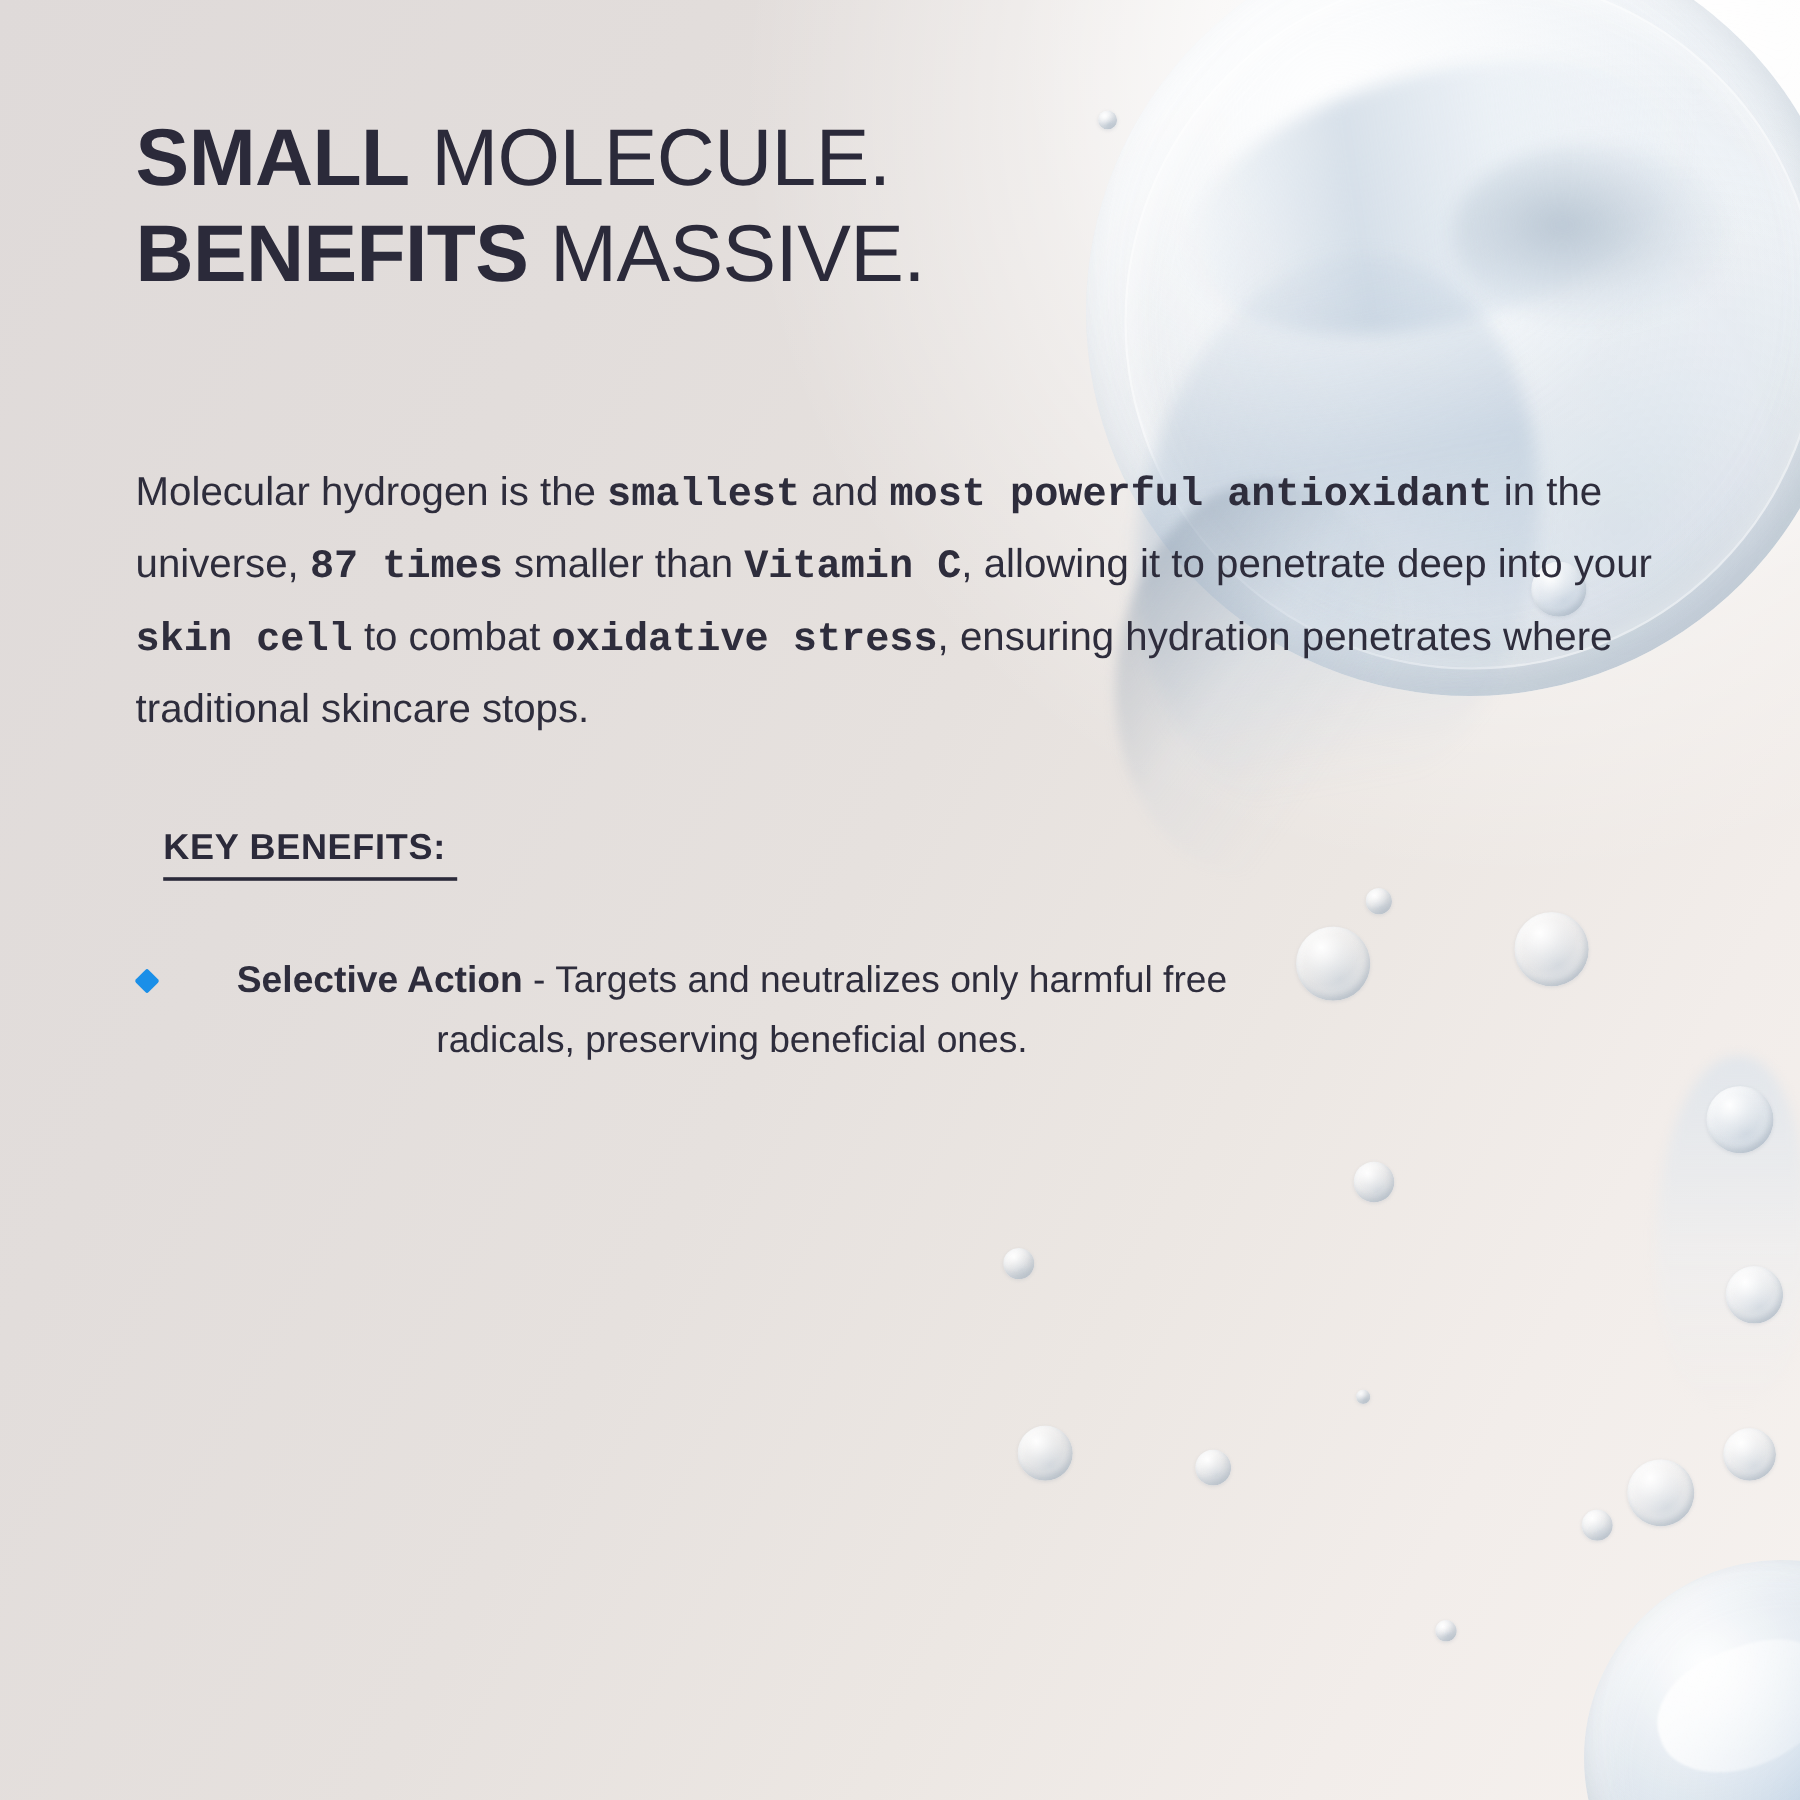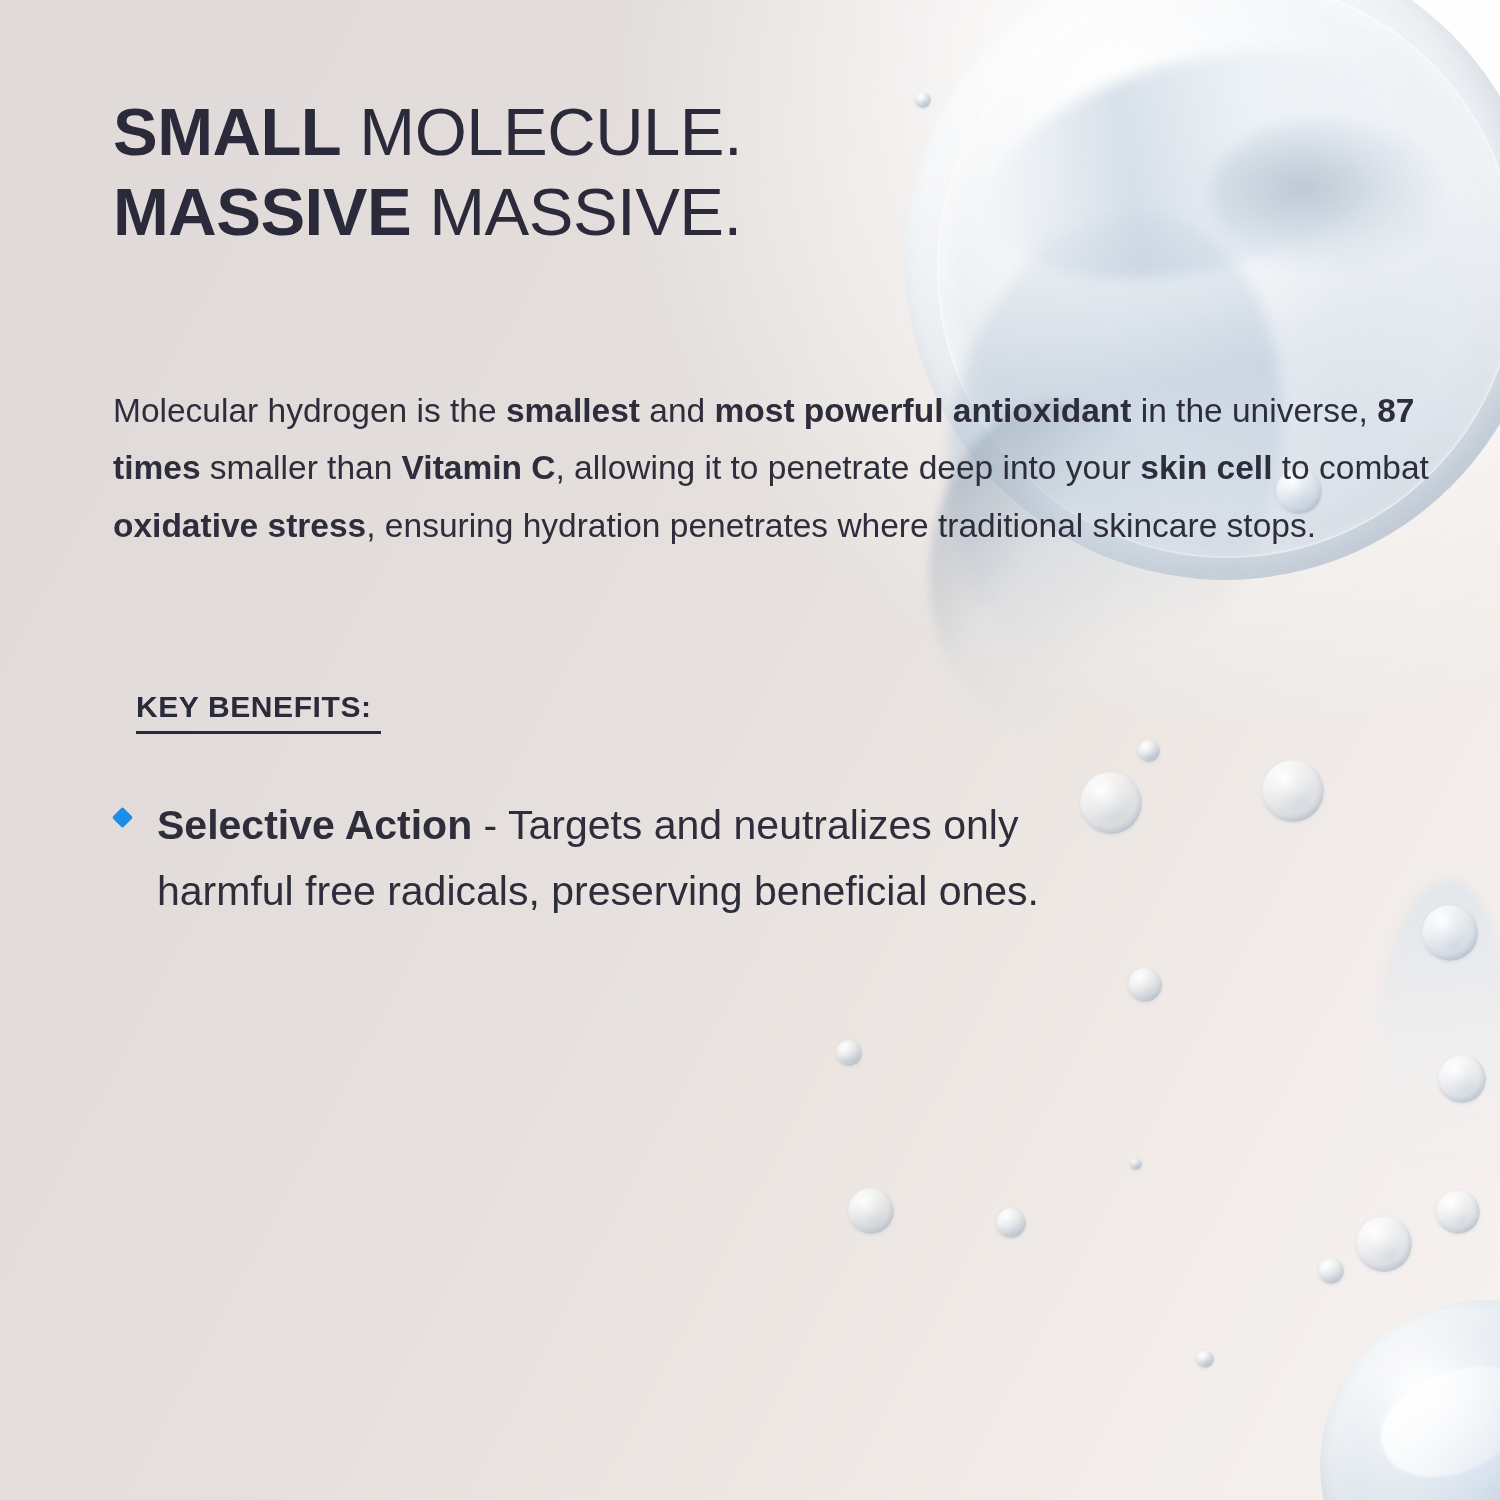--- a/index.html
+++ b/index.html
@@ -67,27 +67,27 @@
     box-shadow:inset -2px -3px 6px rgba(120,138,158,0.42), inset 2px 2px 6px rgba(255,255,255,0.85),
                0 1px 3px rgba(150,160,172,0.22);
   }
   
   .content{position:absolute;left:0;top:0;width:1500px;height:1500px;}
   .headline{position:absolute;left:113px;top:92px;width:860px;
     color:#2b2a3a;font-size:67px;line-height:1.19;letter-spacing:-0.5px;font-weight:400;}
   .headline b{font-weight:700;}
   .para{position:absolute;left:113px;top:348px;width:1325px;
     color:#2e2d3c;font-size:33.5px;line-height:1.72;font-weight:400;}
-  .para b{font-weight:700;}
+  .para b{font-weight:700;font-family:Liberation Mono, monospace;}
   .kb{position:absolute;left:136px;top:690px;color:#2b2a3a;
     font-size:30px;font-weight:700;letter-spacing:0.6px;
     border-bottom:3px solid #2b2a3a;padding:0 9px 7px 0;}
   .bullets{position:absolute;left:113px;top:792px;width:950px;}
   .bullet{position:relative;padding-left:44px;margin-bottom:58px;
-    color:#2e2d3c;font-size:41px;line-height:1.62;font-weight:400;}
+    color:#2e2d3c;font-size:31px;line-height:1.62;font-weight:400;text-align:center;}
   .bullet b{font-weight:700;}
   .dot{position:absolute;left:2px;top:18px;width:15px;height:15px;
     background:#1a8fe8;transform:rotate(45deg);border-radius:2px;}
 </style>
 </head>
 <body>
 
 <div class="canvas">
 
   <div class="art">
@@ -115,21 +115,21 @@
     <div class="drop" style="left:1356px;top:1216px;width:56px;height:56px;"></div>
     <div class="drop" style="left:1436px;top:1190px;width:44px;height:44px;"></div>
     <div class="drop" style="left:1318px;top:1258px;width:26px;height:26px;"></div>
     <div class="drop" style="left:915px;top:92px;width:16px;height:16px;"></div>
   </div>
 
   <div class="content">
 
     <div class="headline">
       <b>SMALL</b><span> MOLECULE.</span><br>
-      <b>MASSIVE</b><span> MASSIVE.</span>
+      <b>BENEFITS</b><span> MASSIVE.</span>
     </div>
 
     <p class="para"><span>Molecular hydrogen is the </span><b>smallest</b><span> and </span><b>most powerful antioxidant</b><span> in the universe, </span><b>87 times</b><span> smaller than </span><b>Vitamin C</b><span>, allowing it to penetrate deep into your </span><b>skin cell</b><span> to combat </span><b>oxidative stress</b><span>, ensuring hydration penetrates where traditional skincare stops.</span></p>
 
     <div class="kb">KEY BENEFITS:</div>
 
     <div class="bullets">
 
       <div class="bullet">
         <span class="dot"></span>

